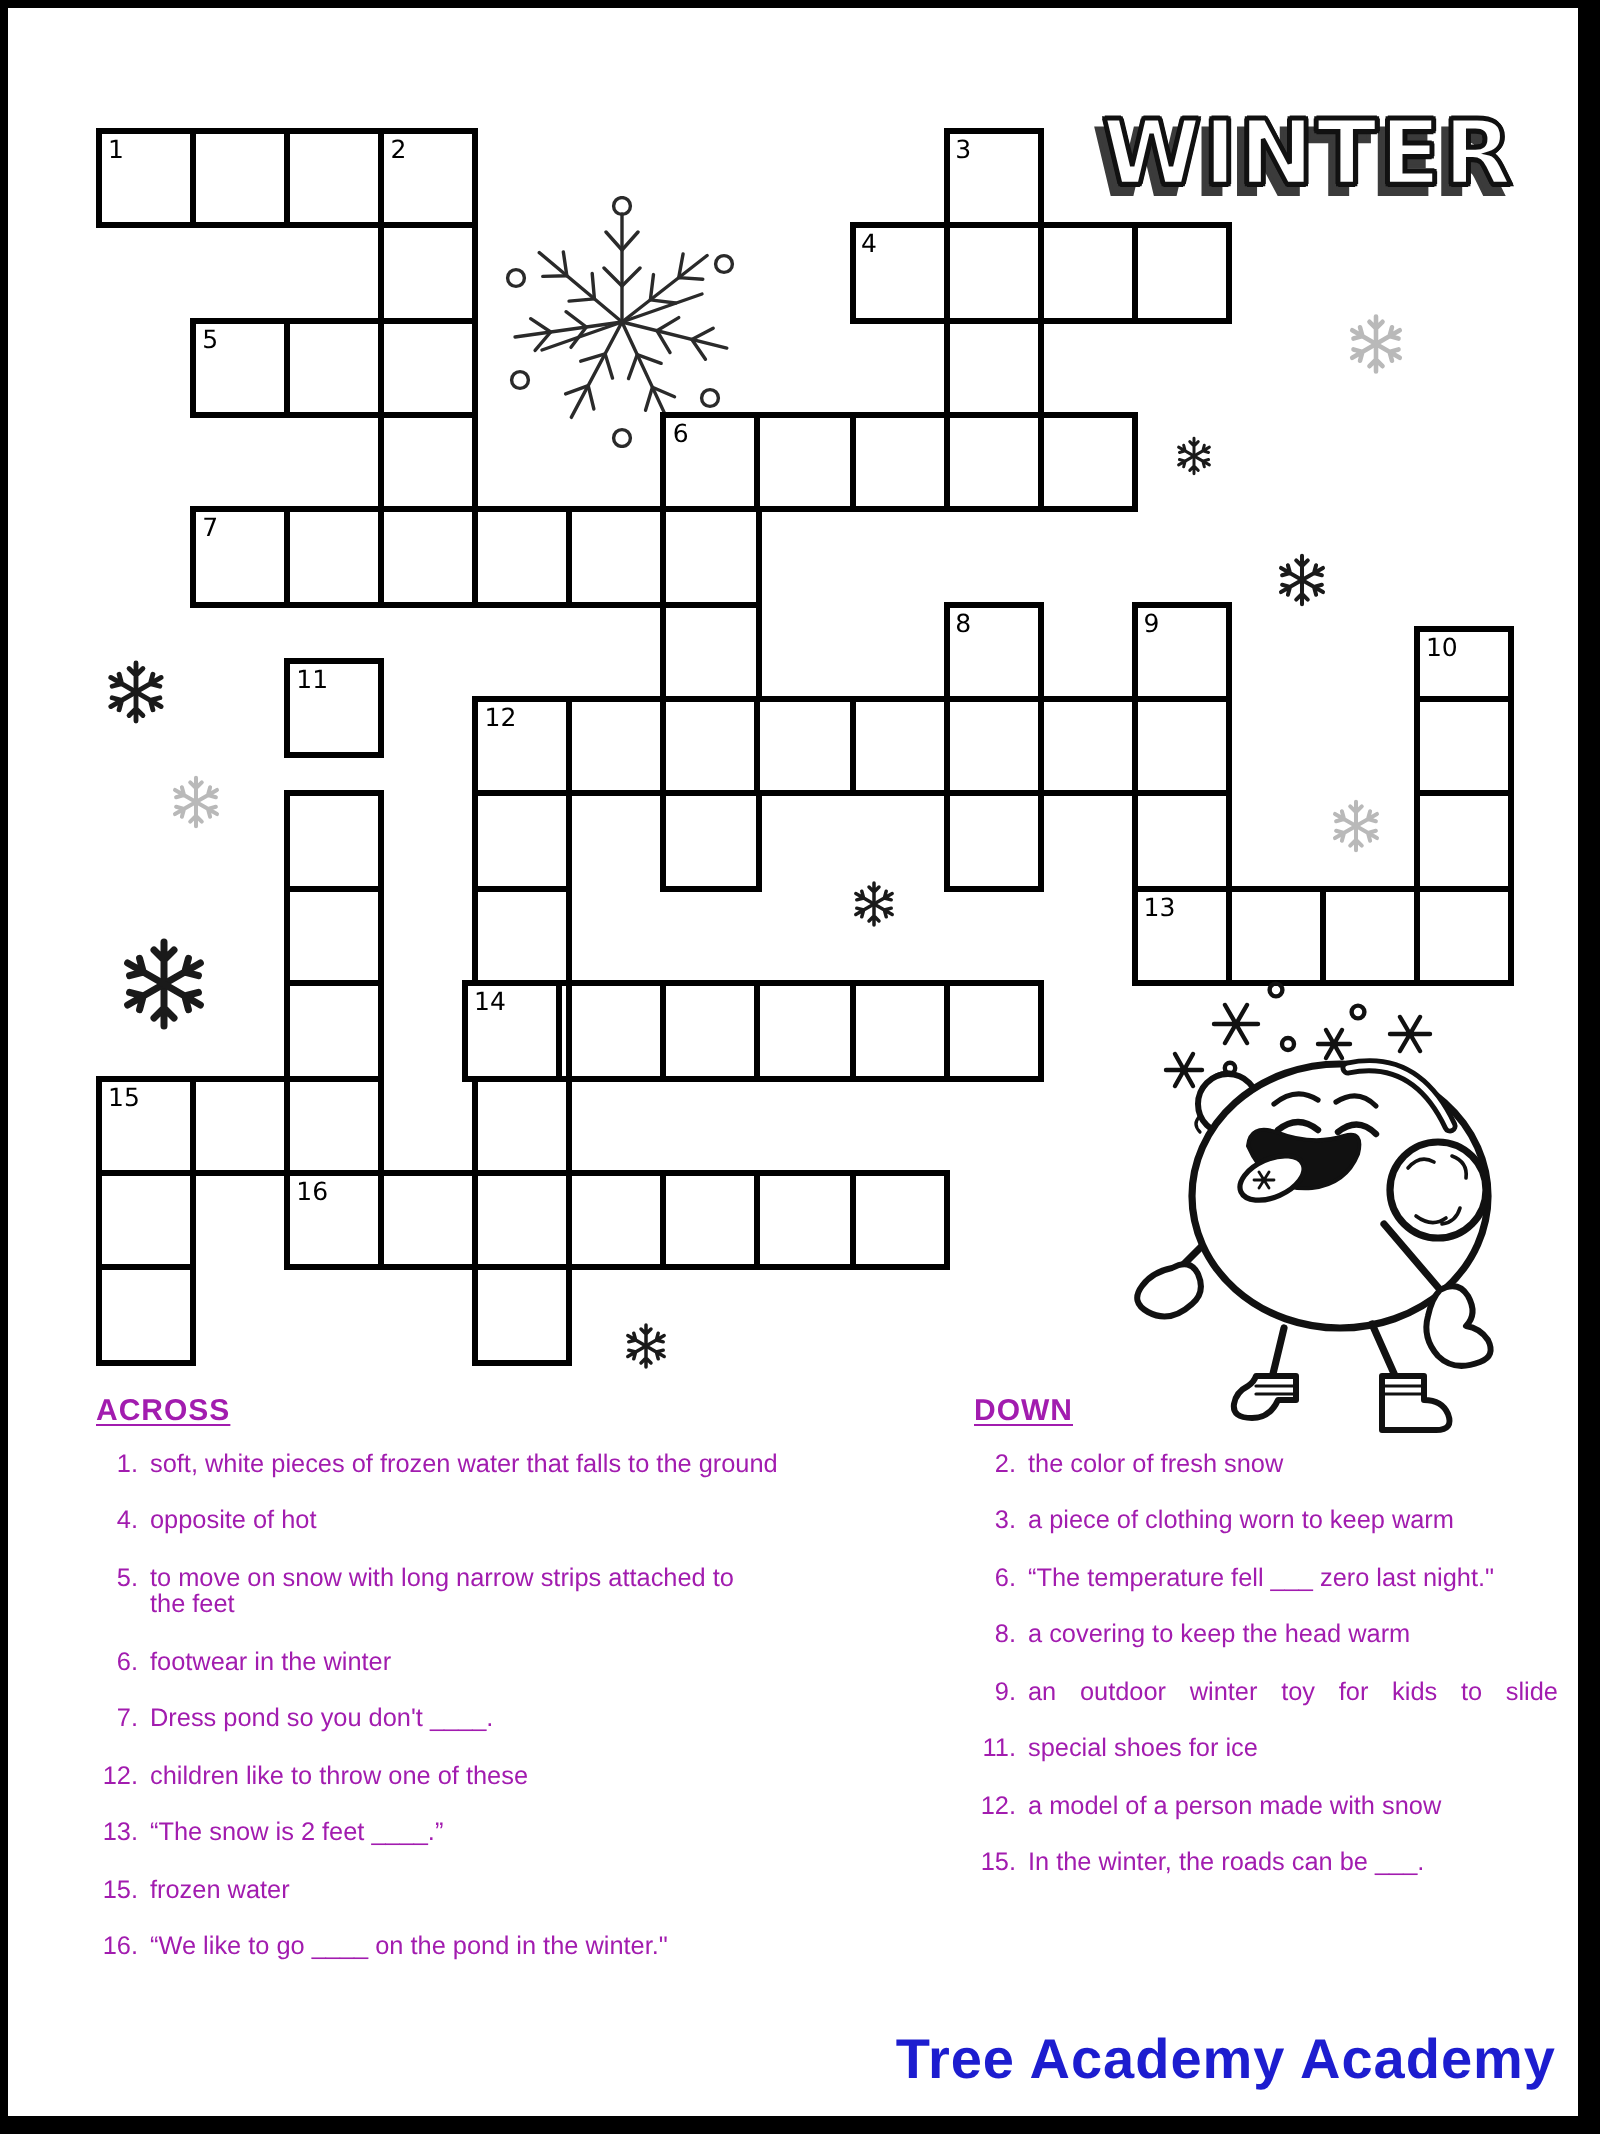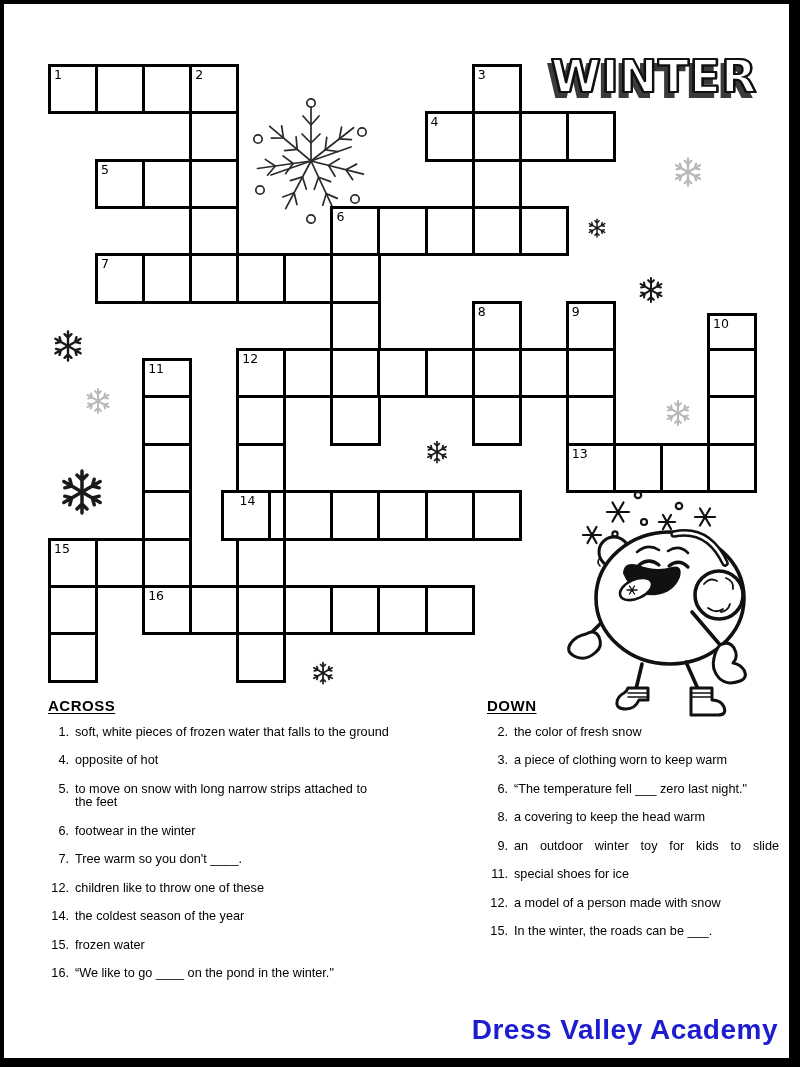--- a/index.html
+++ b/index.html
@@ -16,21 +16,21 @@
   .t-main{position:absolute;left:0;top:0;color:#fff;-webkit-text-stroke:2.2px #111;
         text-shadow:-1.4px 0 #111,1.4px 0 #111,0 -1.4px #111,0 1.4px #111;}
 
   
   #grid .cell{position:absolute;width:50.1px;height:50.4px;border:3px solid #000;
         box-sizing:border-box;background:#fff;z-index:10;}
   .cell-num{display:block;font-family:"DejaVu Sans",sans-serif;font-size:12.5px;
         line-height:1;padding:2px 0 0 3px;color:#000;}
 
   
-  .clues{position:absolute;z-index:10;font-size:12.7px;line-height:13.5px;color:#000000;}
+  .clues{position:absolute;z-index:10;font-size:12.7px;line-height:13.5px;color:#a21caf;}
   .clues-header{font-size:15px;font-weight:bold;letter-spacing:.5px;
         text-decoration:underline;text-underline-offset:2px;margin-bottom:13px;}
   .clue{display:flex;margin-bottom:15px;}
   .clue-num{width:21px;text-align:right;margin-right:6px;flex:none;}
   .clue-text{flex:1;}
   .clue-line{display:block;}
   .clue-line.justify{text-align:justify;text-align-last:justify;}
   #across-clues{left:48px;top:699px;width:360px;}
   #down-clues{left:487px;top:699px;width:292px;}
 
@@ -178,21 +178,21 @@
       <div class="cell" style="left: 330.42px; top: 300.75px;"></div>
       <div class="cell" style="left: 471.63px; top: 300.75px;">
         <span class="cell-num">8</span>
       </div>
       <div class="cell" style="left: 565.77px; top: 300.75px;">
         <span class="cell-num">9</span>
       </div>
       <div class="cell" style="left: 706.98px; top: 313px;">
         <span class="cell-num">10</span>
       </div>
-      <div class="cell" style="left: 142.14px; top: 358px;">
+      <div class="cell" style="left: 142.14px; top: 329px;">
         <span class="cell-num">11</span>
       </div>
       <div class="cell" style="left: 236.28px; top: 348.1px;">
         <span class="cell-num">12</span>
       </div>
       <div class="cell" style="left: 283.35px; top: 348.1px;"></div>
       <div class="cell" style="left: 330.42px; top: 348.1px;"></div>
       <div class="cell" style="left: 377.49px; top: 348.1px;"></div>
       <div class="cell" style="left: 424.56px; top: 348.1px;"></div>
       <div class="cell" style="left: 471.63px; top: 348.1px;"></div>
@@ -207,21 +207,21 @@
       <div class="cell" style="left: 706.98px; top: 395.45px;"></div>
       <div class="cell" style="left: 142.14px; top: 442.8px;"></div>
       <div class="cell" style="left: 236.28px; top: 442.8px;"></div>
       <div class="cell" style="left: 565.77px; top: 442.8px;">
         <span class="cell-num">13</span>
       </div>
       <div class="cell" style="left: 612.84px; top: 442.8px;"></div>
       <div class="cell" style="left: 659.91px; top: 442.8px;"></div>
       <div class="cell" style="left: 706.98px; top: 442.8px;"></div>
       <div class="cell" style="left: 142.14px; top: 490.15px;"></div>
-      <div class="cell" style="left: 221px; top: 490.15px; text-align: center;">
+      <div class="cell" style="left: 231px; top: 490.15px;">
         <span class="cell-num">14</span>
       </div>
       <div class="cell" style="left: 283.35px; top: 490.15px;"></div>
       <div class="cell" style="left: 330.42px; top: 490.15px;"></div>
       <div class="cell" style="left: 377.49px; top: 490.15px;"></div>
       <div class="cell" style="left: 424.56px; top: 490.15px;"></div>
       <div class="cell" style="left: 471.63px; top: 490.15px;"></div>
       <div class="cell" style="left: 48px; top: 537.5px;">
         <span class="cell-num">15</span>
       </div>
@@ -319,33 +319,33 @@
         </div>
         <div class="clue">
           <span class="clue-num">6.</span>
           <span class="clue-text">
             <span class="clue-line">footwear in the winter</span>
           </span>
         </div>
         <div class="clue">
           <span class="clue-num">7.</span>
           <span class="clue-text">
-            <span class="clue-line">Tree warm so you don't ____.</span>
+            <span class="clue-line">Dress pond so you don't ____.</span>
           </span>
         </div>
         <div class="clue">
           <span class="clue-num">12.</span>
           <span class="clue-text">
             <span class="clue-line">children like to throw one of these</span>
           </span>
         </div>
         <div class="clue">
-          <span class="clue-num">14.</span>
-          <span class="clue-text">
-            <span class="clue-line">the coldest season of the year</span>
+          <span class="clue-num">13.</span>
+          <span class="clue-text">
+            <span class="clue-line">“The snow is 2 feet ____.”</span>
           </span>
         </div>
         <div class="clue">
           <span class="clue-num">15.</span>
           <span class="clue-text">
             <span class="clue-line">frozen water</span>
           </span>
         </div>
         <div class="clue">
           <span class="clue-num">16.</span>
@@ -403,16 +403,16 @@
         </div>
         <div class="clue">
           <span class="clue-num">15.</span>
           <span class="clue-text">
             <span class="clue-line">In the winter, the roads can be ___.</span>
           </span>
         </div>
       </div>
   </div>
 
-  <div class="footer">Dress Valley Academy</div>
+  <div class="footer">Tree Academy Academy</div>
 
   <div class="page-border"></div>
 </div>
 
 </body></html>

